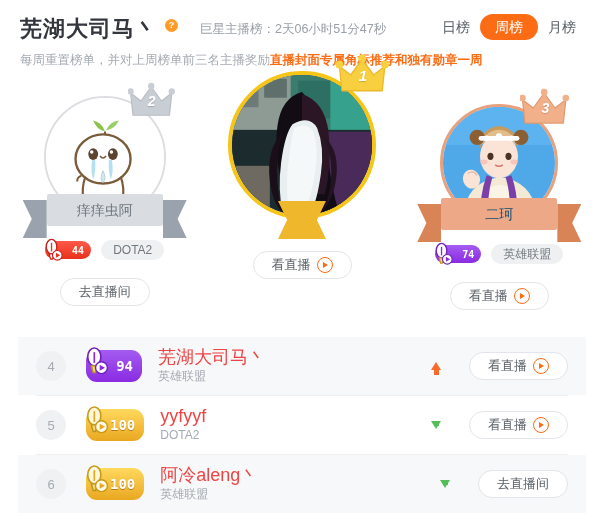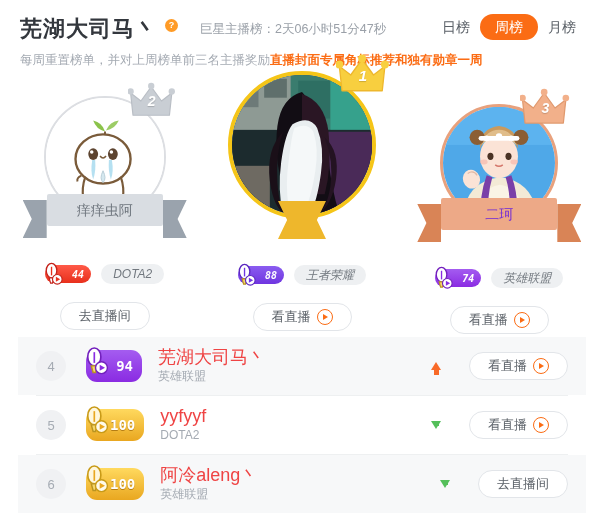--- a/index.html
+++ b/index.html
@@ -81,25 +81,25 @@
   .ribbon .tail.r{clip-path:polygon(0 0,100% 0,62% 50%,100% 100%,0 100%,0 0);}
   .ribbon .plate{
     min-width:118px;height:32px;line-height:32px;text-align:center;
     font-size:14px;border-radius:2px;padding:0 16px;box-sizing:border-box;
     white-space:nowrap;position:relative;z-index:2;
   }
   .rib-1 .plate{background:#fbd25f;color:#a8651b;font-weight:bold;min-width:138px;}
   .rib-1 .tail{background:#eeb72c;}
   .rib-2 .plate{background:#d9dde2;color:#6e757d;min-width:116px;}
   .rib-2 .tail{background:#9aa3ad;}
-  .rib-3 .plate{background:#eda987;color:#6d28d9;min-width:116px;}
+  .rib-3 .plate{background:#eda987;color:#0c4a6e;min-width:116px;}
   .rib-3 .tail{background:#d98456;}
 
   
-  .meta{display:flex;align-items:center;justify-content:center;margin-top:32px;height:20px;font-style:italic;}
+  .meta{display:flex;align-items:center;justify-content:center;margin-top:8px;height:20px;}
   .lvl{
     height:18px;min-width:46px;border-radius:9px;display:flex;align-items:center;
     padding-left:19px;padding-right:7px;box-sizing:border-box;position:relative;
     color:#fff;font-size:10px;font-weight:bold;font-family:"DejaVu Sans Mono",monospace;
     justify-content:flex-end;
   }
   .lvl.red{background:linear-gradient(180deg,#ff5a48,#e8301c);}
   .lvl.purple{background:linear-gradient(180deg,#8a5cf0,#6f35e0);}
   .lvl.purple2{background:linear-gradient(180deg,#a45cf0,#8a2be2);}
   .lvl.gold{background:linear-gradient(180deg,#ffd95e,#e9a720);color:#fff;
@@ -275,35 +275,20 @@
             <circle cx="3" cy="12" r="4.5" fill="#f8cf3f"></circle>
             <circle cx="29" cy="5" r="4.5" fill="#f8cf3f"></circle>
             <circle cx="55" cy="12" r="4.5" fill="#f8cf3f"></circle>
           </svg>
           <div class="num">1</div>
         </div>
       </div>
       <div class="ribbon rib-1">
         <div class="tail l"></div>
         <div class="tail r"></div>
-      </div>
-      <div class="meta">
-        <div class="lvl purple">
-          <div class="mic">
-            <svg viewBox="0 0 26 26">
-              <ellipse cx="12" cy="10" rx="5.5" ry="7.5" fill="#fff" stroke="#5a27c0" stroke-width="1.4"></ellipse>
-              <path d="M12 6 v9" stroke="#6f35e0" stroke-width="1.4"></path>
-              <path d="M9.5 17.5 L14.5 17.5 L13 23 L11 23 Z" fill="#f5d76e" stroke="#b99320" stroke-width="1.2"></path>
-              <circle cx="18" cy="19" r="5" fill="#fff" stroke="#5a27c0" stroke-width="1.2"></circle>
-              <path d="M16.5 16.5 L21 19 L16.5 21.5 Z" fill="#6f35e0"></path>
-            </svg>
-          </div>
-          <span>88</span>
-        </div>
-        <div class="gtag">王者荣耀</div>
       </div>
       <div class="act-wrap">
         <div class="btn">
           <span>看直播</span>
           <span class="play">
               <i></i>
             </span>
         </div>
       </div>
     </div>

